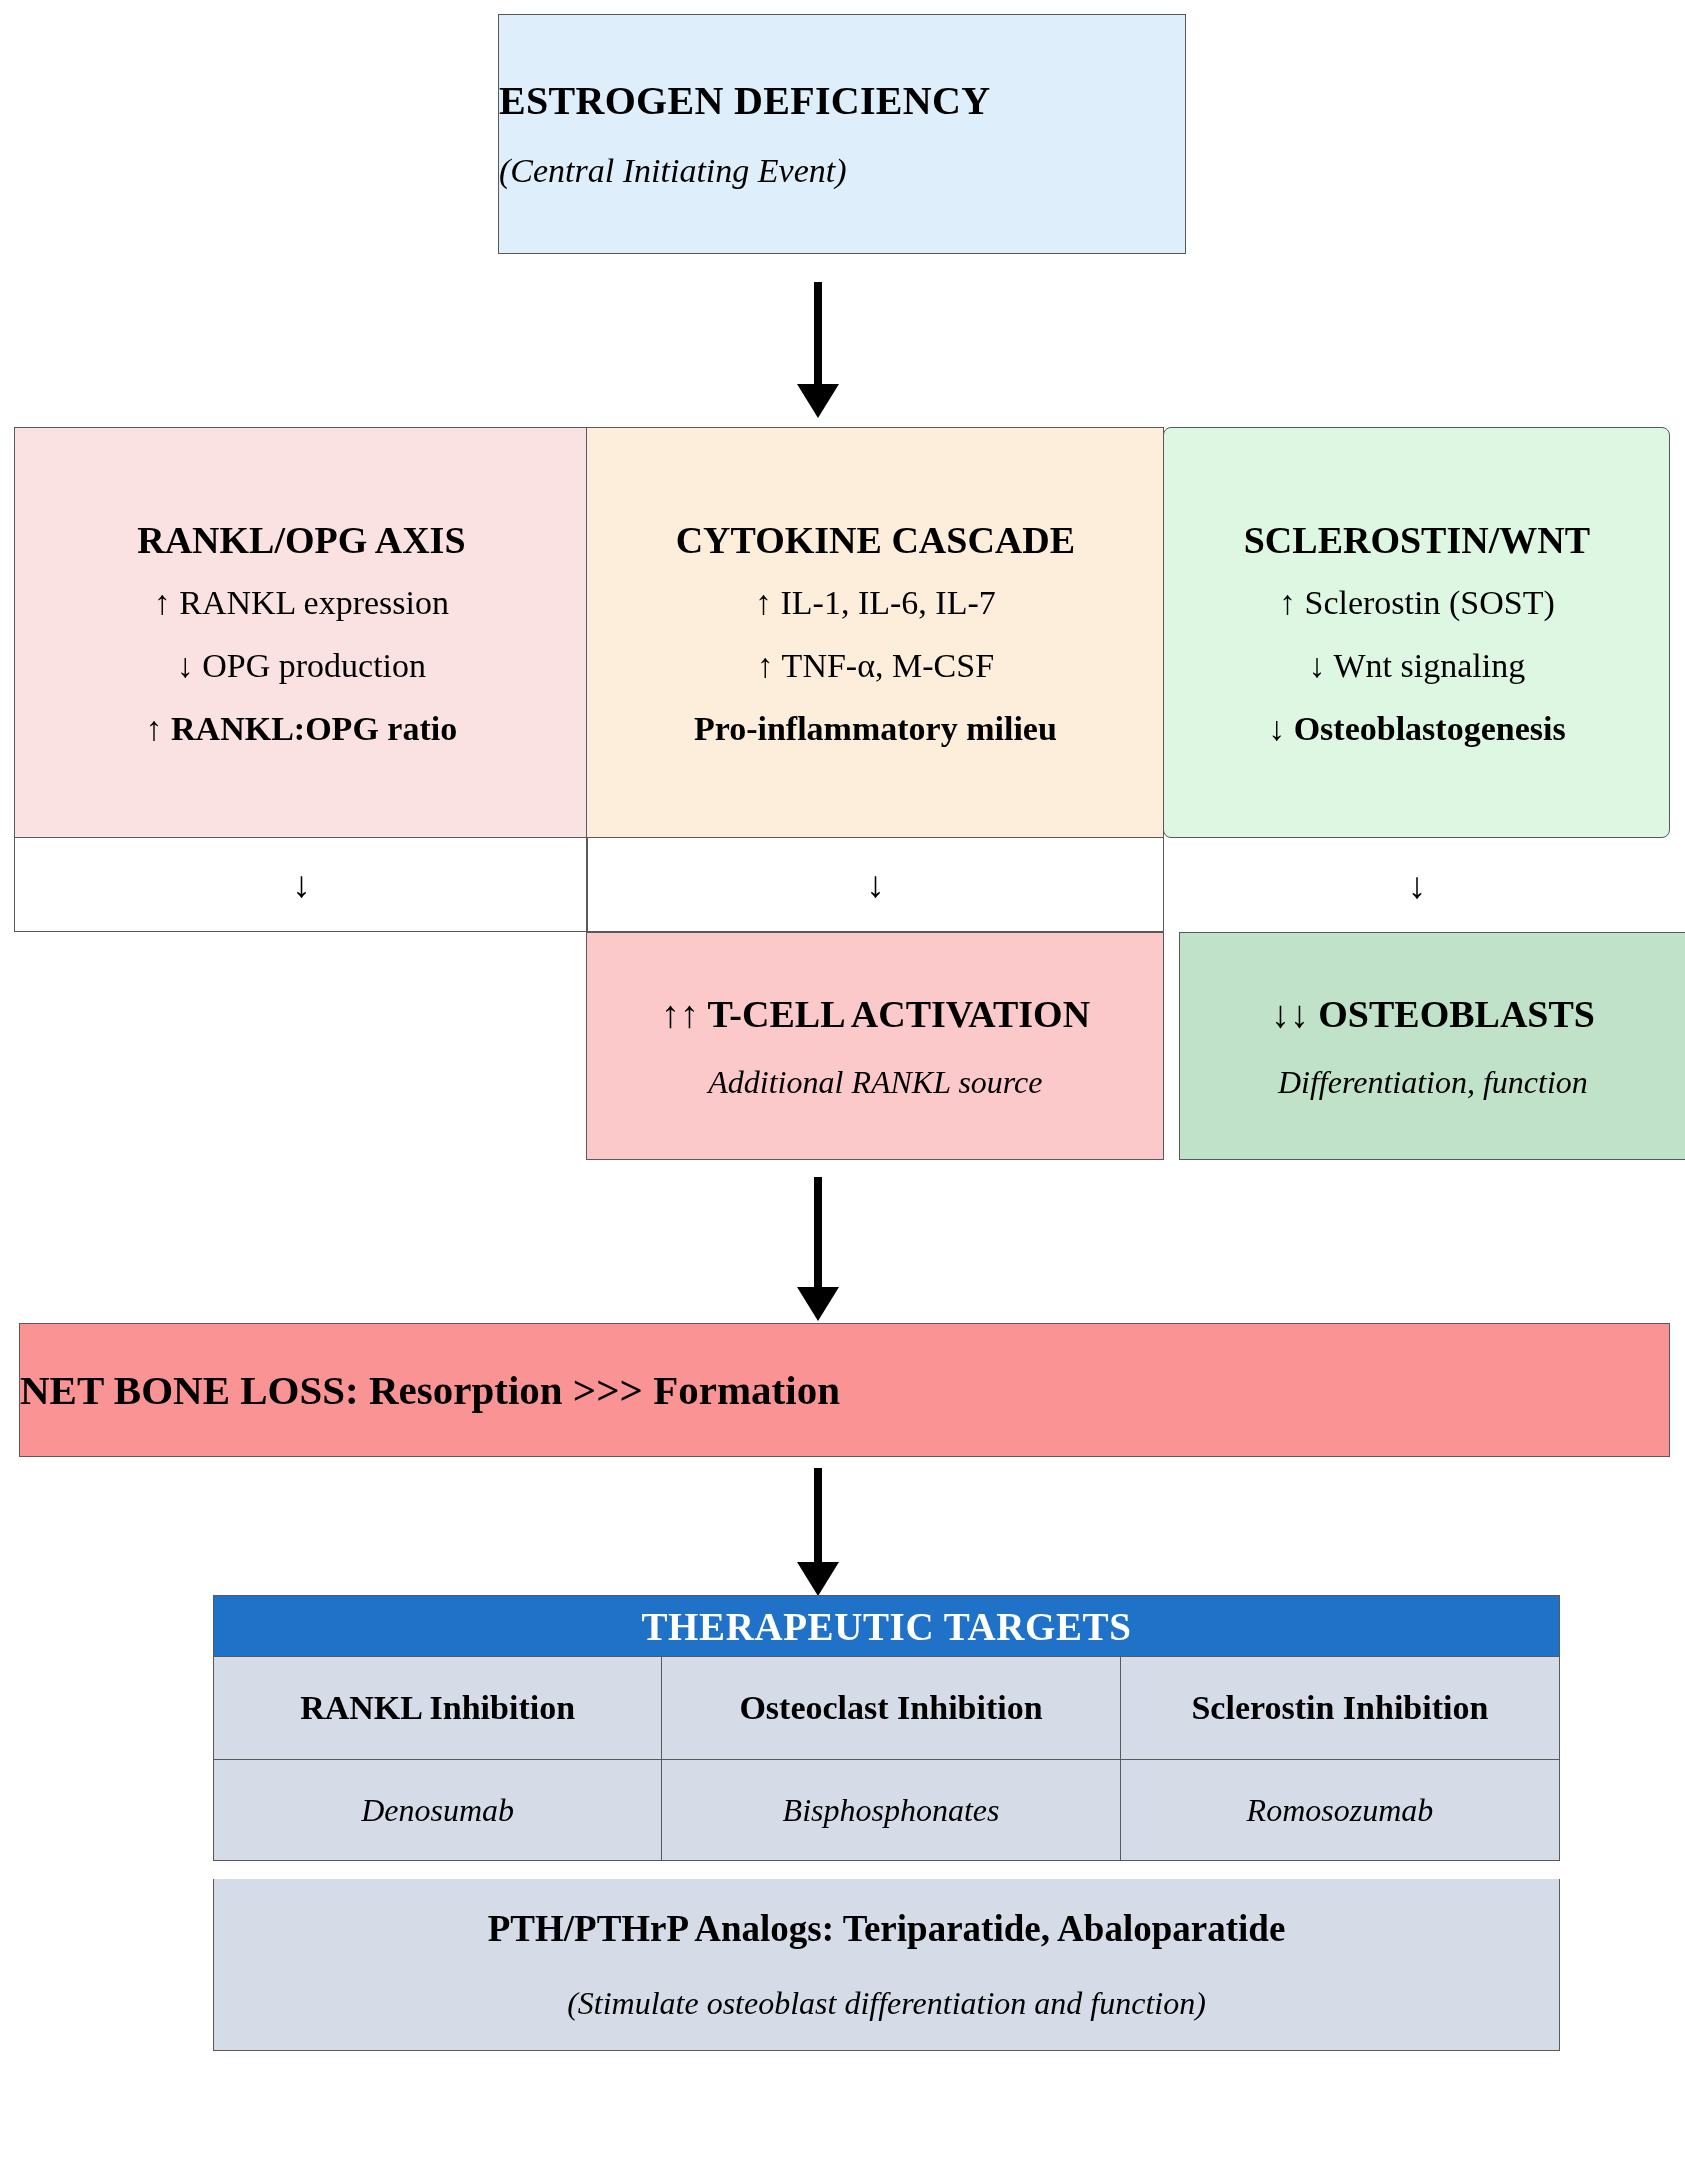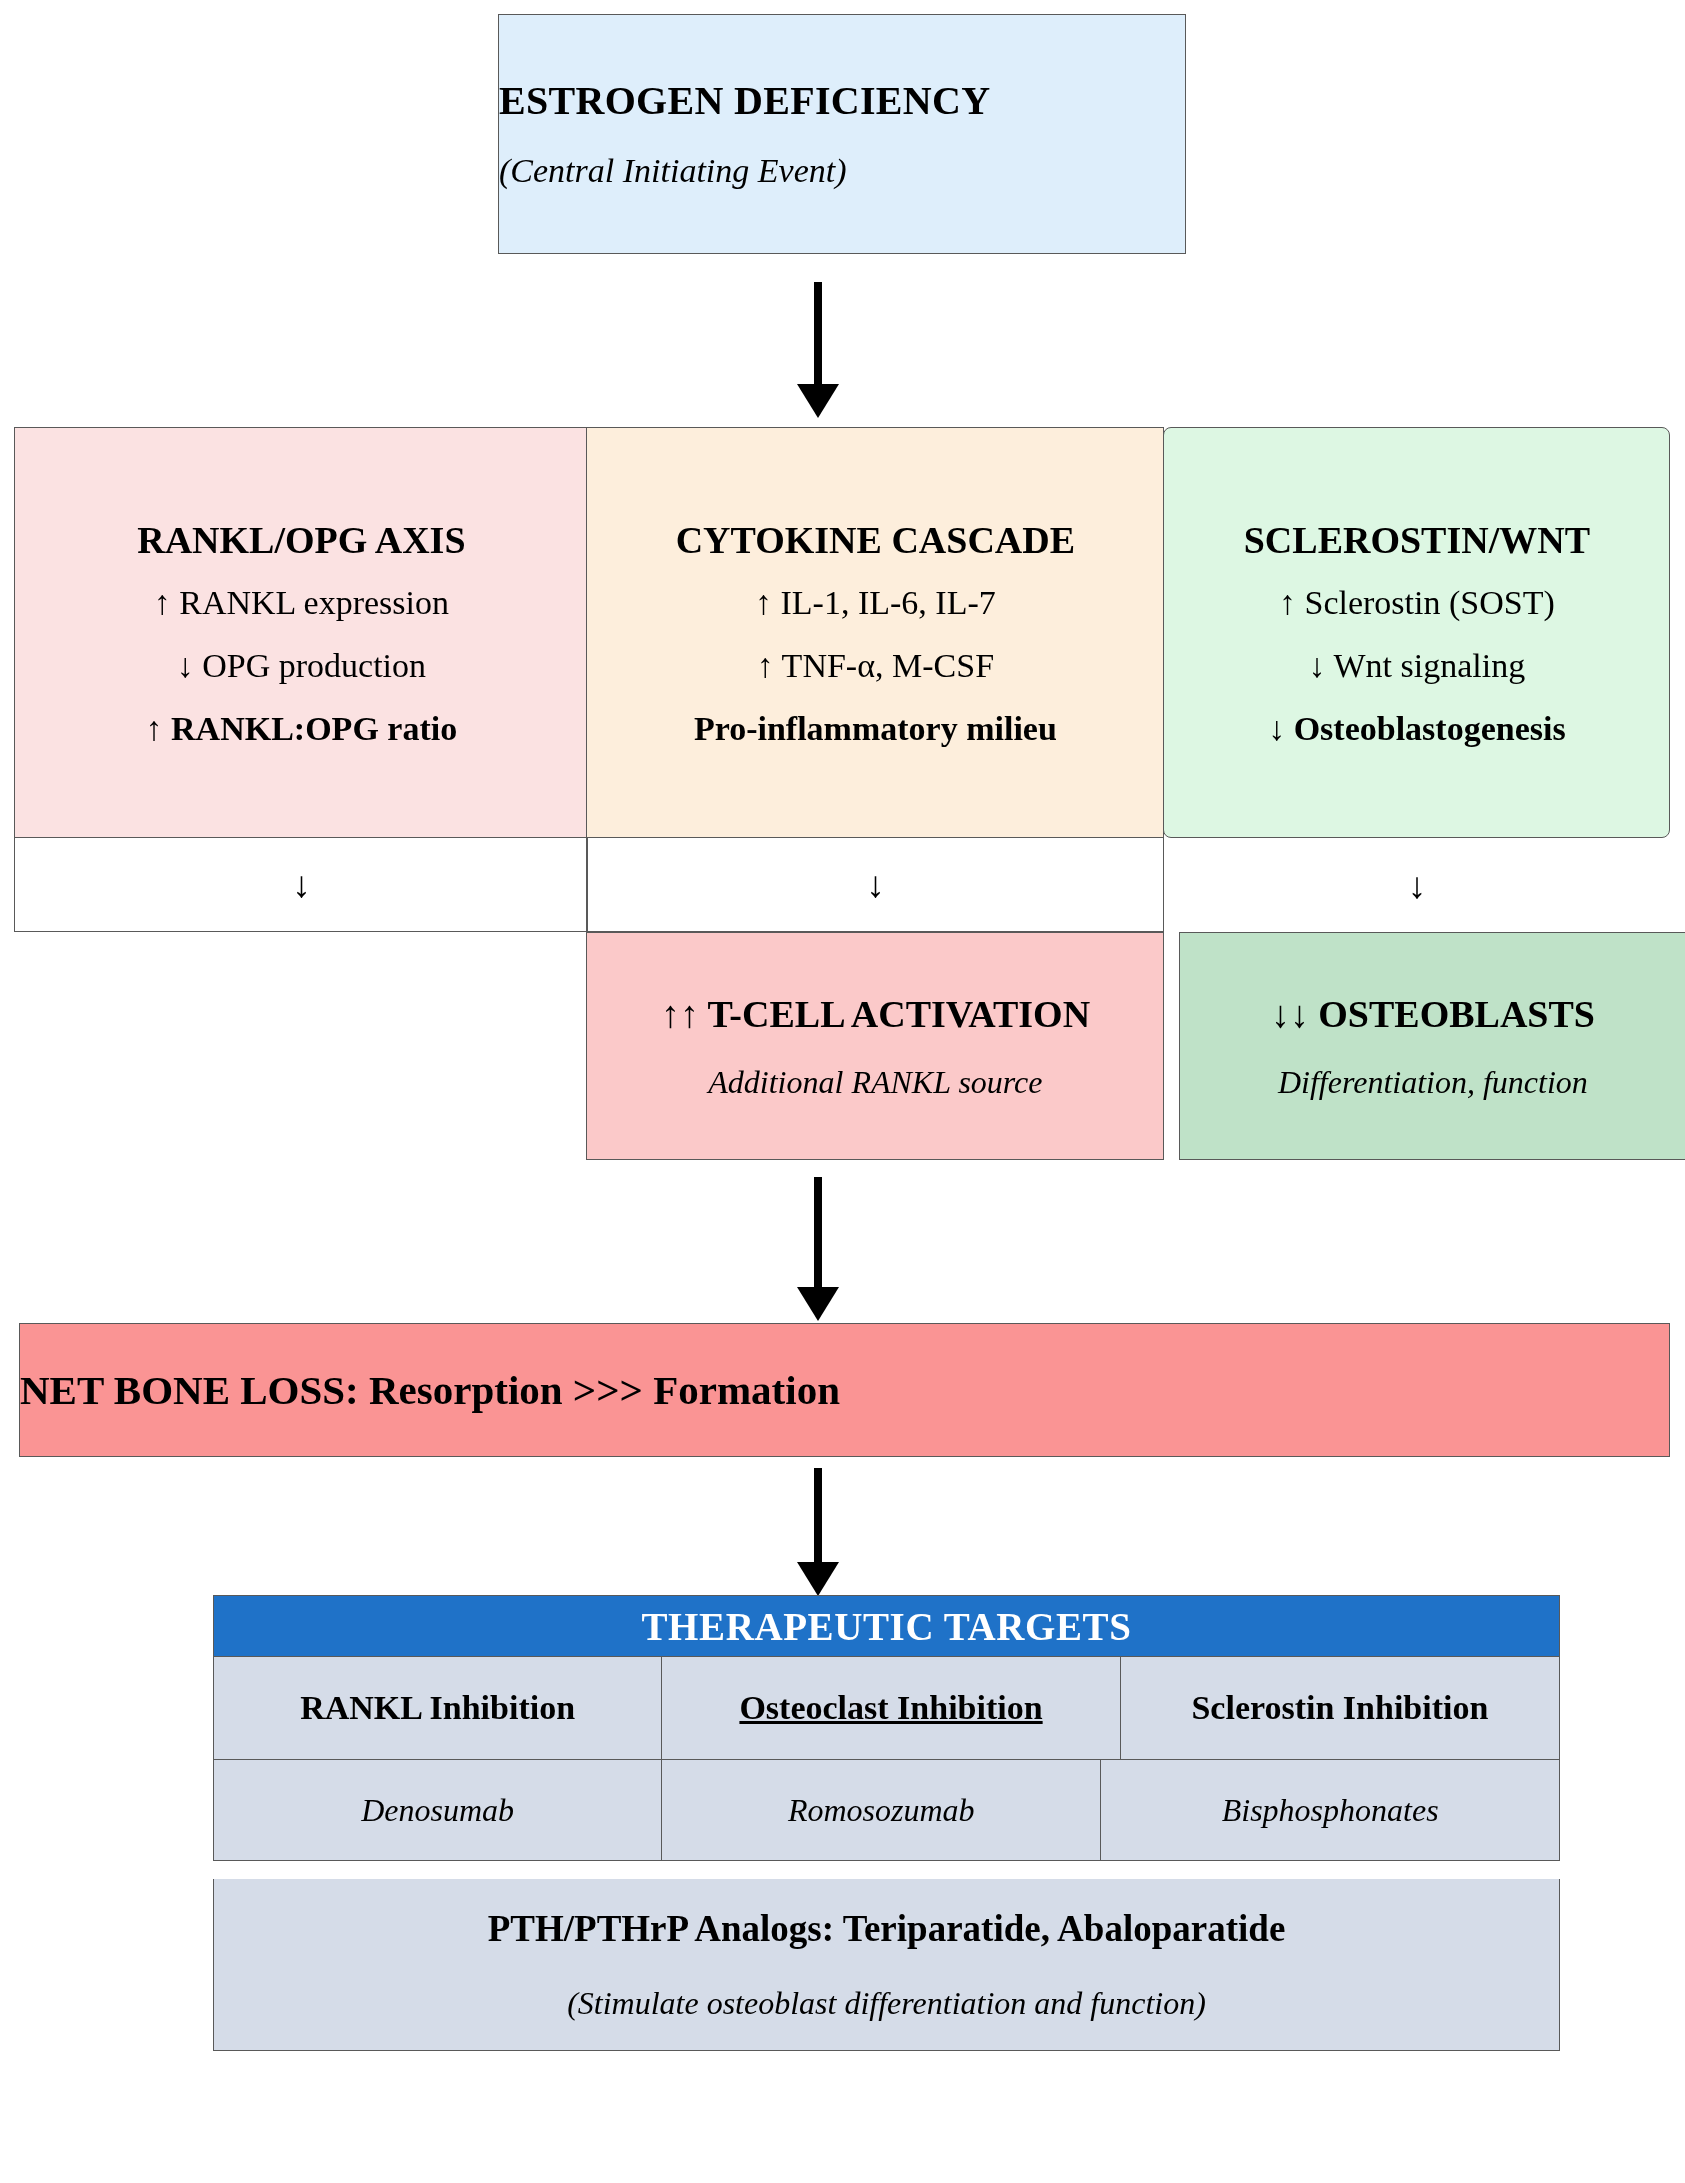--- a/index.html
+++ b/index.html
@@ -352,37 +352,37 @@
 <div id="therapeutic-block">
 
   <div id="tt-header">
     <div class="tt-header-text">THERAPEUTIC TARGETS</div>
   </div>
 
   <div id="tt-row">
     <div class="tt-cell" style="width:33.35%;">
       <div class="tt-cell-title">RANKL Inhibition</div>
     </div>
-    <div class="tt-cell" style="width:34.05%;text-decoration:underline;">
+    <div class="tt-cell" style="width:34.05%;">
       <div class="tt-cell-title">Osteoclast Inhibition</div>
     </div>
     <div class="tt-cell" style="width:32.60%;">
       <div class="tt-cell-title">Sclerostin Inhibition</div>
     </div>
   </div>
 
   <div id="tt-drugs">
     <div class="tt-drug" style="width:33.35%;">
       <div class="tt-drug-text">Denosumab</div>
     </div>
+    <div class="tt-drug" style="width:34.05%;">
+      <div class="tt-drug-text">Bisphosphonates</div>
+    </div>
     <div class="tt-drug" style="width:32.60%;">
       <div class="tt-drug-text">Romosozumab</div>
-    </div>
-    <div class="tt-drug" style="width:34.05%;">
-      <div class="tt-drug-text">Bisphosphonates</div>
     </div>
   </div>
 
   <div id="tt-footer">
     <div class="tt-footer-title">PTH/PTHrP Analogs: Teriparatide, Abaloparatide</div>
     <div class="tt-footer-sub">(Stimulate osteoblast differentiation and function)</div>
   </div>
 </div>
 
 

